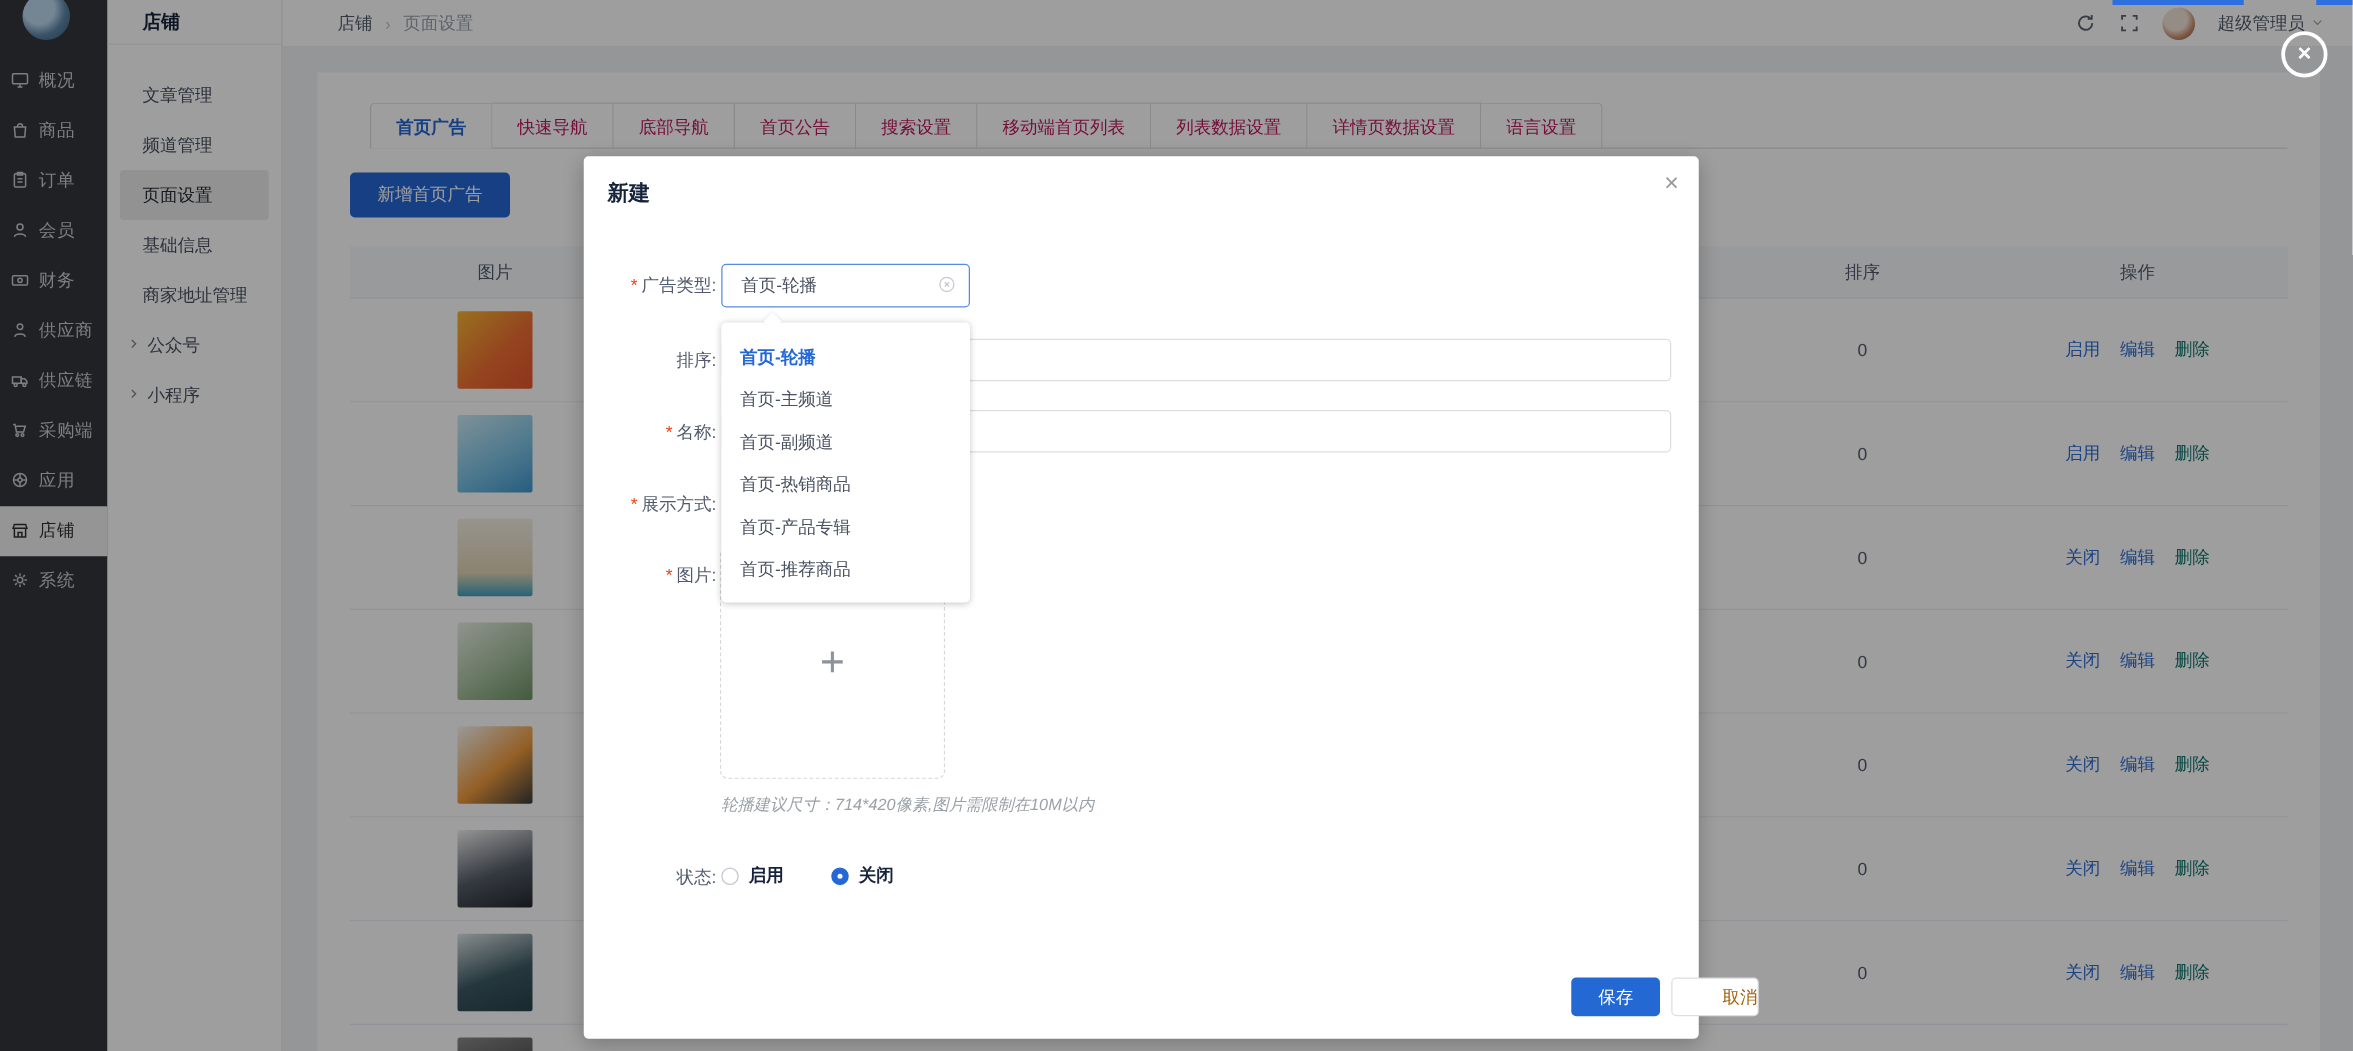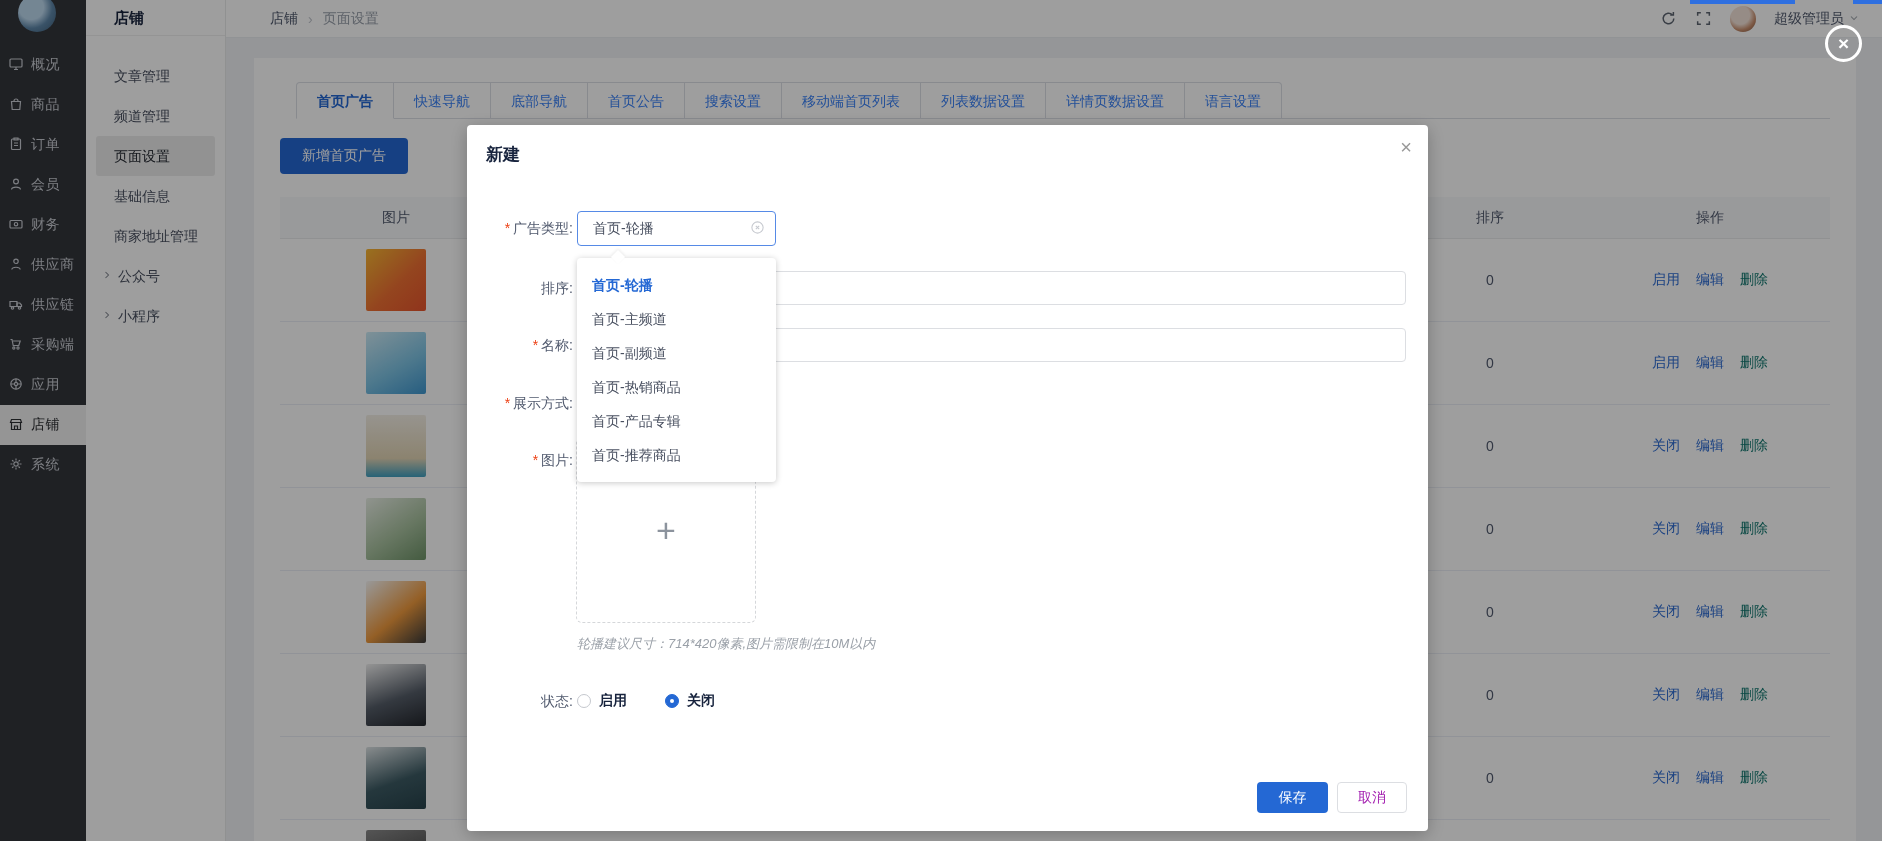--- a/index.html
+++ b/index.html
@@ -44,21 +44,21 @@
   .user-name { display:flex; align-items:center; gap:4px; color:#515a6e; cursor:pointer; }
   .user-name svg { width:12px; height:12px; }
 
   .content { position:absolute; top:38px; left:0; right:0; bottom:0; background:#f0f2f5; }
   .panel { position:absolute; left:28px; right:26px; top:20px; bottom:-40px; background:#fff; padding:24px 26px; }
 
   
   .tabs { display:flex; position:relative; height:37px;margin-left:16px; }
   .tabs::after { content:""; position:absolute; left:0; right:0; bottom:0; height:1px; background:#dcdfe6; }
   .tab { height:37px; line-height:36px; padding:0 20px; border:1px solid #dcdfe6; border-left:none;
-         background:#fff; color:#3b82f6; cursor:pointer; position:relative; z-index:1; white-space:nowrap; }
+         background:#fff; color:#be185d; cursor:pointer; position:relative; z-index:1; white-space:nowrap; }
   .tab:first-child { border-left:1px solid #dcdfe6; border-top-left-radius:4px; }
   .tab:last-child { border-top-right-radius:4px; }
   .tab.active { color:#2468d4; font-weight:bold; border-bottom-color:#fff; }
 
   .btn-add { margin-top:19px; height:36px; padding:0 22px; background:#2468d4; color:#fff; border:none;
              border-radius:4px; font-size:14px; font-family:inherit; cursor:pointer; display:block; }
 
   
   .table { margin-top:23px; }
   .t-head { display:flex; height:42px; align-items:center; background:#f7f8fa; border-bottom:1px solid #e8eaec;
@@ -76,21 +76,21 @@
   
   .overlay { position:fixed; inset:0; background:rgba(0,0,0,.38); z-index:10; }
   .close-fab { position:fixed; left:1825px; top:25px; width:37px; height:37px; border-radius:50%;
                border:3px solid #fff; color:#fff; z-index:30; display:flex; align-items:center;
                justify-content:center; font-size:19px; font-weight:bold; cursor:pointer; }
   .strip { position:fixed; top:0; height:4px; background:#2e6fe0; z-index:30; }
   .strip.s1 { left:1690px; width:105px; }
   .strip.s2 { left:1853px; width:29px; }
 
   
-  .modal { position:fixed; left:467px; top:125px; width:961px; height:706px; background:#fff;
+  .modal { position:fixed; left:467px; top:125px; width:892px; height:706px; background:#fff;
            border-radius:4px; box-shadow:0 4px 18px rgba(0,0,0,.25); z-index:20; }
   .m-title { position:absolute; left:19px; top:18px; font-size:17px; font-weight:bold; color:#17233d; }
   .m-close { position:absolute; right:16px; top:12px; font-size:20px; color:#999; cursor:pointer; line-height:1; }
   .f-label { position:absolute; left:0; width:106px; text-align:right; color:#515a6e; font-size:14px; }
   .star { color:#ed4014; margin-right:3px; }
   .f-input { position:absolute; left:110px; right:22px; height:34px; border:1px solid #dcdee2;
              border-radius:4px; background:#fff; }
   .f-select { position:absolute; left:110px; top:86px; width:199px; height:35px; border:1px solid #568ae6;
               border-radius:4px; display:flex; align-items:center; padding:0 10px 0 15px; cursor:pointer; }
   .f-select .val { color:#495060; flex:1; }
@@ -107,22 +107,22 @@
   .hint { position:absolute; left:110px; top:510px; font-size:13px; color:#9aa0a8;font-style:italic; }
   .status-row { position:absolute; left:110px; top:566px; height:20px; display:flex; align-items:center; }
   .radio { width:14px; height:14px; border-radius:50%; border:1px solid #c5c8ce; background:#fff; cursor:pointer; }
   .radio.checked { border-color:#2468d4; background:#2468d4; position:relative; }
   .radio.checked::after { content:""; position:absolute; left:4px; top:4px; width:4px; height:4px;
                           border-radius:50%; background:#fff; }
   .radio-lbl { margin:0 0 0 8px; color:#17233d; font-weight:bold; font-size:14px; cursor:pointer; }
   .gap30 { width:38px; }
   .btn-save { position:absolute; left:790px; top:657px; width:71px; height:31px; background:#2468d4; color:#fff;
               border:none; border-radius:4px; font-size:14px; font-family:inherit; cursor:pointer; }
-  .btn-cancel { position:absolute; left:870px; top:657px; width:70px; height:31px; background:#fff; color:#a21caf;
-                border:1px solid #dcdee2; border-radius:4px; font-size:14px; font-family:Liberation Sans, sans-serif; cursor:pointer; }
+  .btn-cancel { position:absolute; left:870px; top:657px; width:70px; height:31px; background:#fff; color:#a16207;
+                border:1px solid #dcdee2; border-radius:4px; font-size:14px; font-family:Liberation Sans, sans-serif; cursor:pointer;text-align:right; }
 </style>
 </head>
 <body>
 
 <div class="app">
 
   <aside class="nav-dark">
     <div class="nav-avatar"></div>
     <div class="nav-list">
       <div class="nav-item">

